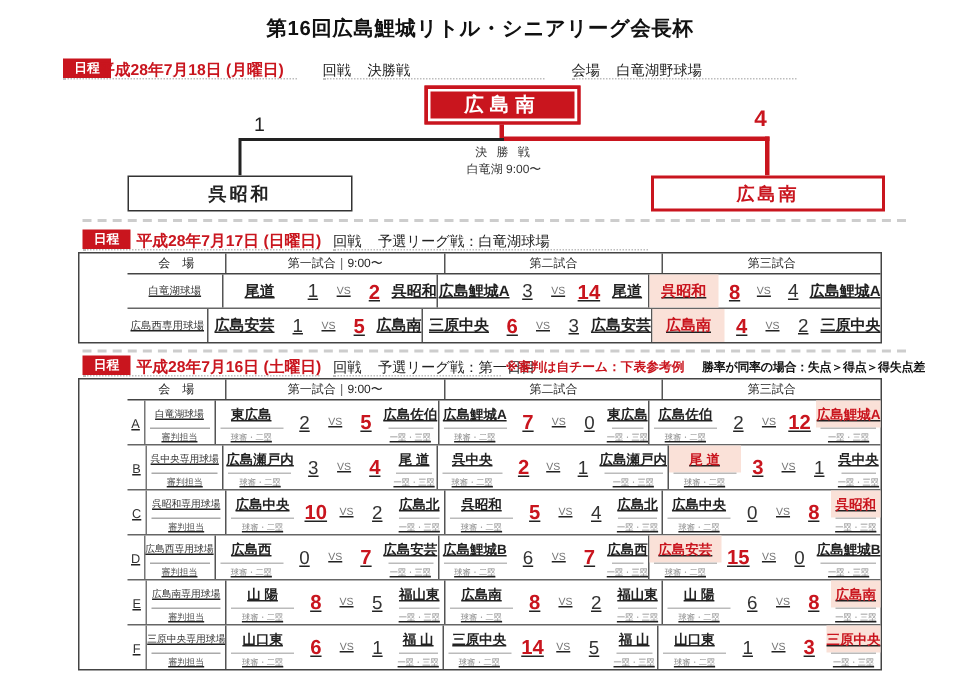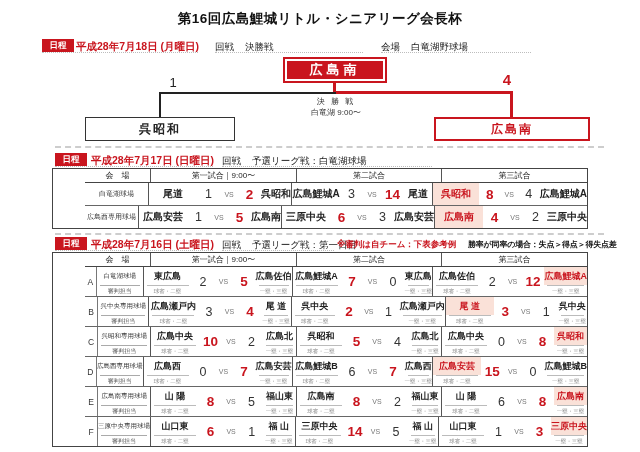--- a/index.html
+++ b/index.html
@@ -45,21 +45,21 @@
   .team-box.right{left:434px;top:117px;width:156px;height:24px;border:2px solid var(--red);
                   font-size:12px;color:var(--red);}
 
   
   .tbl{position:absolute;left:52px;width:536px;border:1.5px solid #444;box-sizing:border-box;background:#fff;padding-left:32px;}
   .thead{display:flex;height:13px;border-bottom:1px solid #444;}
   .th{display:flex;align-items:center;justify-content:center;font-size:8px;color:#222;box-sizing:border-box;}
   .th.v{width:69px;}
   .g{width:155px;box-sizing:border-box;border-left:1px solid #555;}
   .g.mid{width:154px;}
-  .row{display:flex;}
+  .row{display:flex;text-decoration:underline;}
   .row + .row{border-top:1px solid #666;}
   .r2{height:22px;}
   .r1{height:29px;}
   .block{display:flex;box-sizing:border-box;border-left:1px solid #555;width:155px;}
   .block.mid{width:154px;}
 
   .venuecol{width:55px;display:flex;flex-direction:column;box-sizing:border-box;}
   .venuecol.flat{width:69px;justify-content:center;}
   .vn{flex:1;display:flex;align-items:center;justify-content:center;font-size:6.5px;color:#333;white-space:nowrap;}
   .vn2{display:flex;align-items:center;justify-content:center;font-size:7px;color:#333;white-space:nowrap;}
@@ -86,21 +86,21 @@
   .vs{width:18px;display:flex;align-items:center;justify-content:center;font-size:7px;color:#777;}
 </style>
 </head>
 <body>
 
 <div class="page">
 
   <div class="title">第16回広島鯉城リトル・シニアリーグ会長杯</div>
 
   <div class="badge" style="left:42px;top:39px;">日程</div>
-  <div class="mdate" style="left:76px;top:40px;">平成28年7月18日 (月曜日)</div>
+  <div class="mdate" style="left:66px;top:40px;">平成28年7月18日 (月曜日)</div>
   <div class="dotted" style="left:42px;top:52px;width:156px;"></div>
   <div class="mlabel" style="left:215px;top:41px;">回戦</div>
   <div class="mvalue" style="left:245px;top:41px;">決勝戦</div>
   <div class="dotted" style="left:215px;top:52px;width:148px;"></div>
   <div class="mlabel" style="left:381px;top:41px;">会場</div>
   <div class="mvalue" style="left:411px;top:41px;">白竜湖野球場</div>
   <div class="dotted" style="left:381px;top:52px;width:150px;"></div>
 
   <div class="champ-box">広島南</div>
   <div class="bline red" style="left:333px;top:83px;width:3px;height:10px;"></div>

